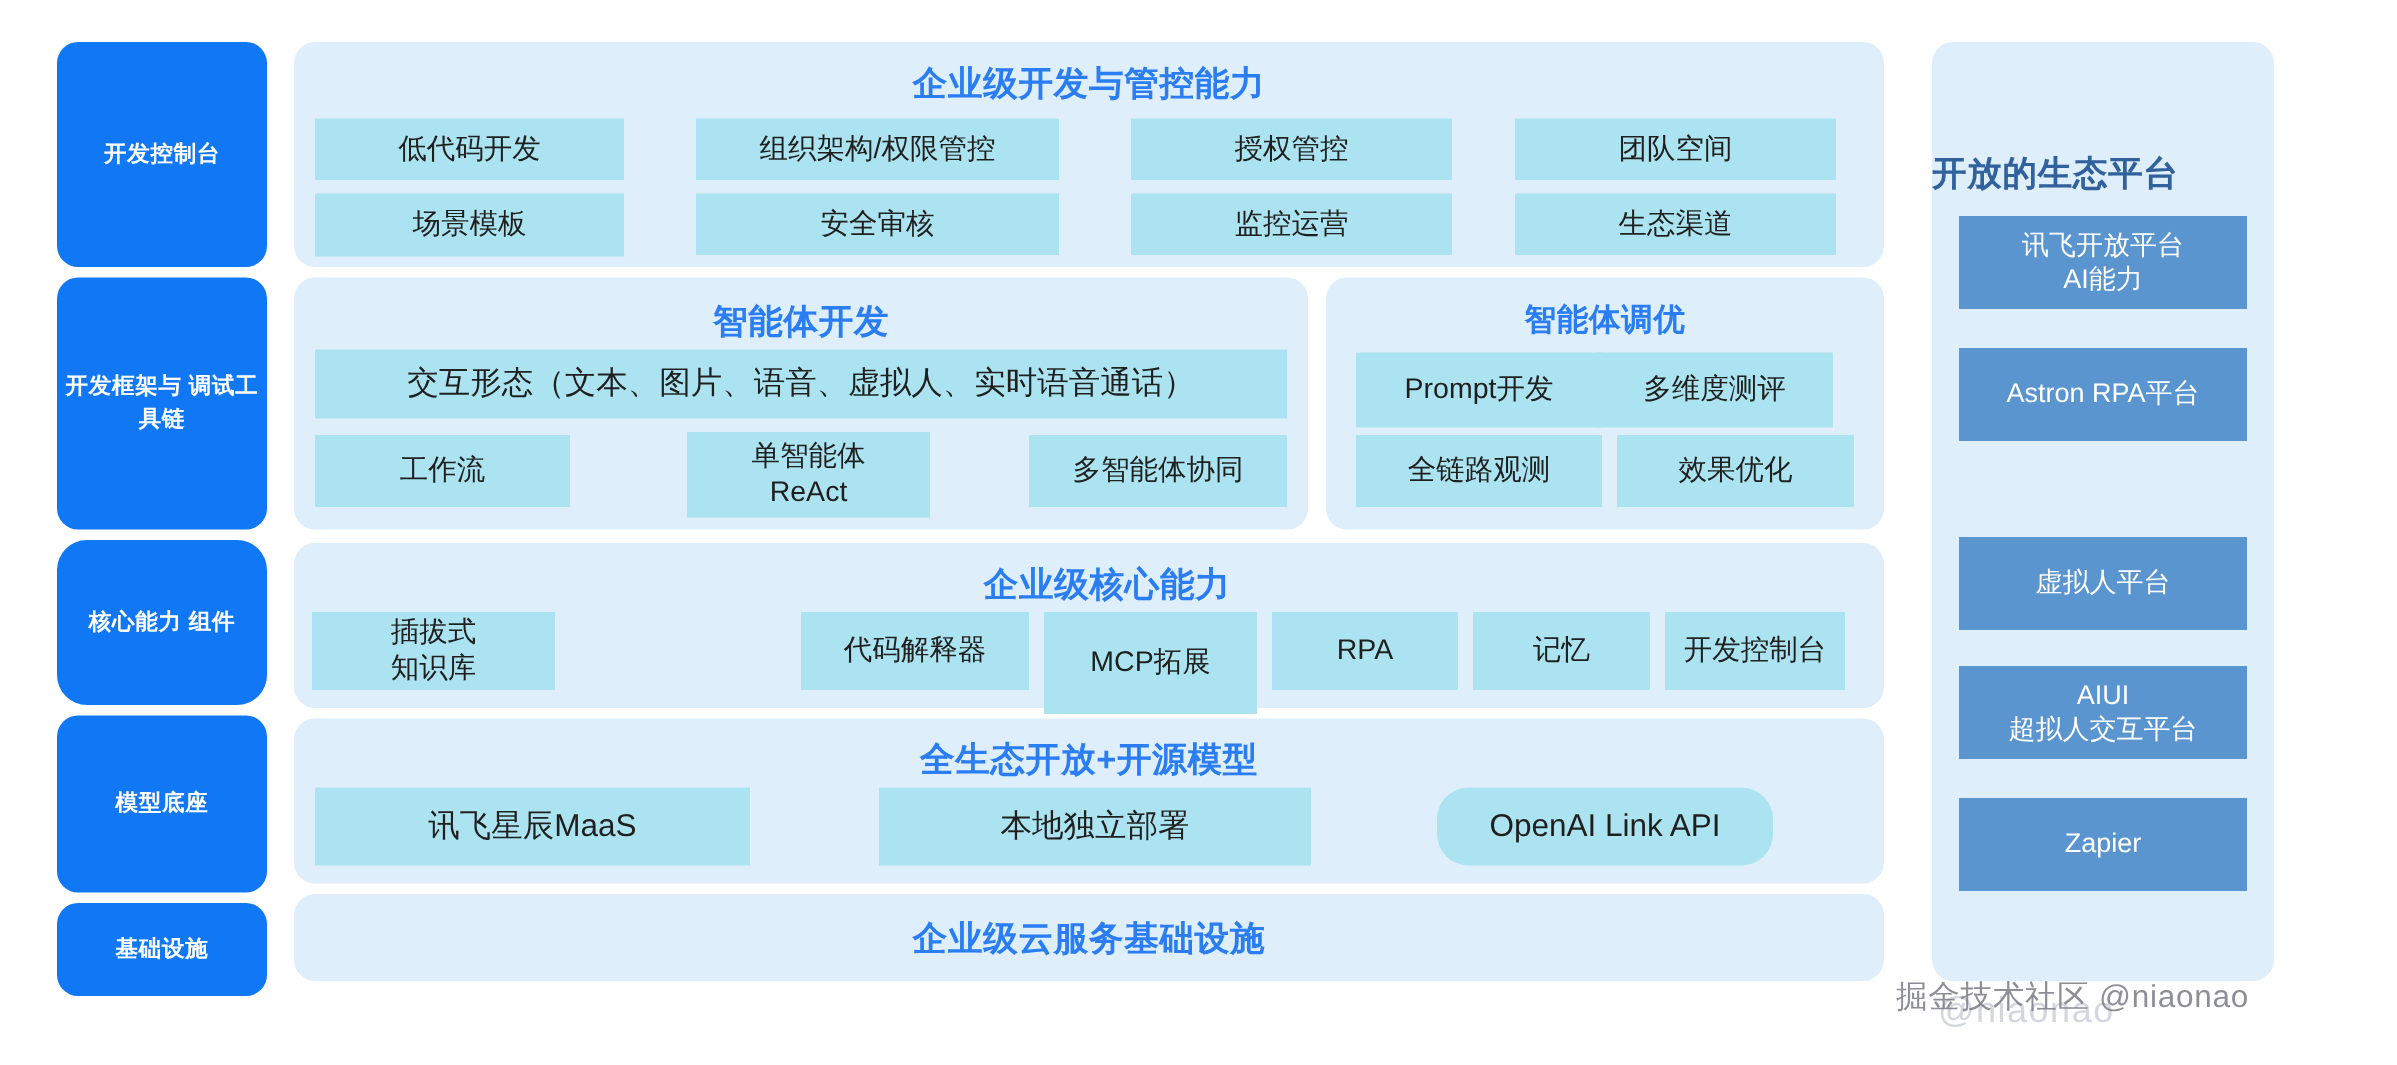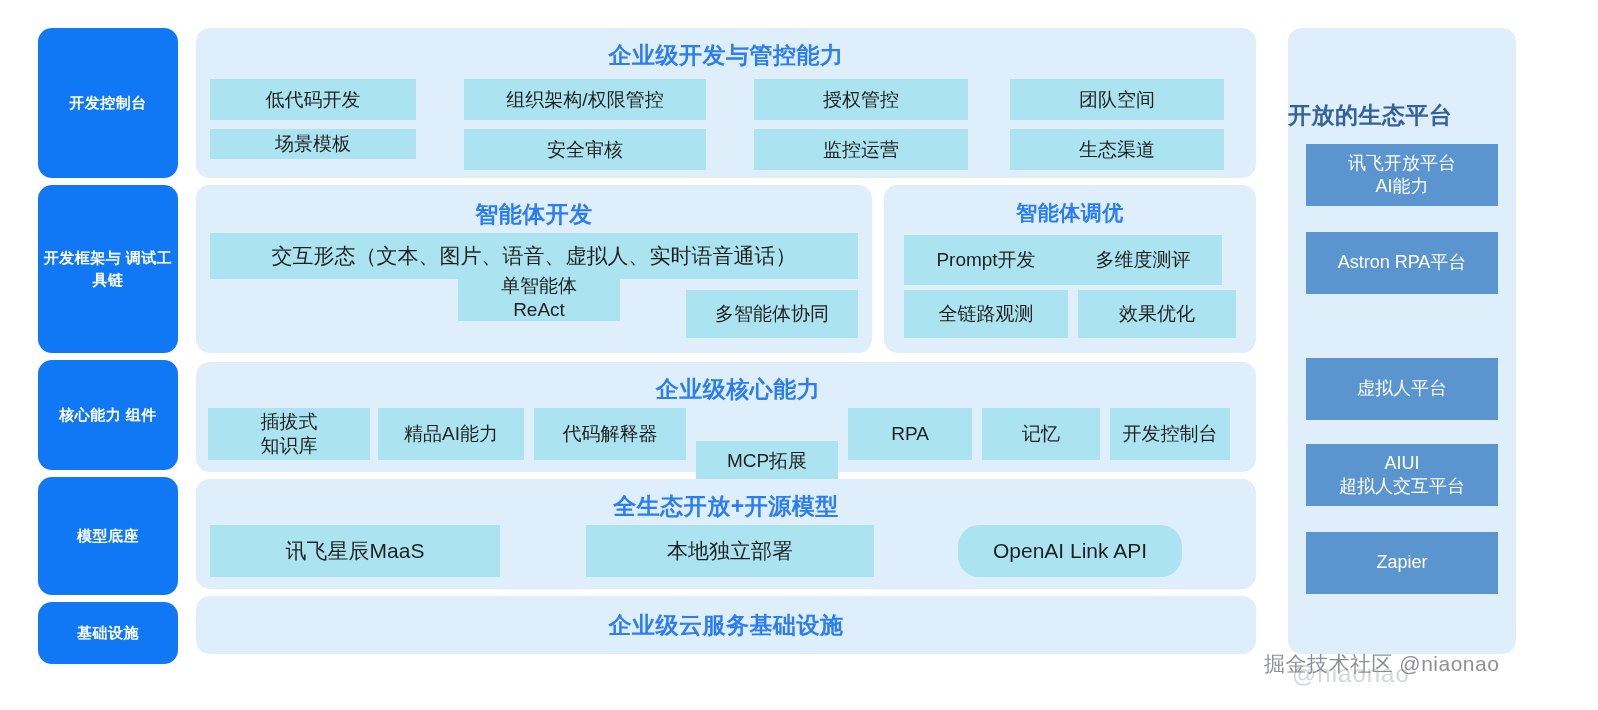--- a/index.html
+++ b/index.html
@@ -88,73 +88,73 @@
 <div id="stage">
 
   <div class="rail">
     <div class="rail-item" style="top:0px;height:150px;">
       <span>开发控制台</span>
     </div>
     <div class="rail-item" style="top:157px;height:168px;">
       <span>开发框架与
 调试工具链</span>
     </div>
-    <div class="rail-item" style="top:332px;height:110px;">
+    <div class="rail-item" style="top:332px;height:110px;border-radius:20px;">
       <span>核心能力
 组件</span>
     </div>
     <div class="rail-item" style="top:449px;height:118px;">
       <span>模型底座</span>
     </div>
     <div class="rail-item" style="top:574px;height:62px;">
       <span>基础设施</span>
     </div>
   </div>
 
   <div class="panel" style="left:196px;top:28px;width:1060px;height:150px;">
     <div class="panel-title" style="top:12px;">企业级开发与管控能力</div>
 
     <div class="chip" style="left:14px;top:51px;width:206px;height:41px;">低代码开发</div>
     <div class="chip" style="left:268px;top:51px;width:242px;height:41px;">组织架构/权限管控</div>
     <div class="chip" style="left:558px;top:51px;width:214px;height:41px;">授权管控</div>
     <div class="chip" style="left:814px;top:51px;width:214px;height:41px;">团队空间</div>
 
-    <div class="chip" style="left:14px;top:101px;width:206px;height:30px;">场景模板</div>
+    <div class="chip" style="left:14px;top:101px;width:206px;height:42px;">场景模板</div>
     <div class="chip" style="left:268px;top:101px;width:242px;height:41px;">安全审核</div>
     <div class="chip" style="left:558px;top:101px;width:214px;height:41px;">监控运营</div>
     <div class="chip" style="left:814px;top:101px;width:214px;height:41px;">生态渠道</div>
   </div>
 
   <div class="panel" style="left:196px;top:185px;width:676px;height:168px;">
     <div class="panel-title" style="top:14px;">智能体开发</div>
 
     <div class="chip wide" style="left:14px;top:48px;width:648px;height:46px;">交互形态（文本、图片、语音、虚拟人、实时语音通话）</div>
 
-    <div class="chip" style="left:262px;top:90px;width:162px;height:46px;">单智能体
+    <div class="chip" style="left:14px;top:105px;width:170px;height:48px;">工作流</div>
+    <div class="chip" style="left:262px;top:103px;width:162px;height:57px;">单智能体
 ReAct</div>
     <div class="chip" style="left:490px;top:105px;width:172px;height:48px;">多智能体协同</div>
   </div>
 
   <div class="panel" style="left:884px;top:185px;width:372px;height:168px;">
     <div class="panel-title small" style="top:14px;">智能体调优</div>
 
     <div class="chip" style="left:20px;top:50px;width:164px;height:50px;">Prompt开发</div>
     <div class="chip" style="left:180px;top:50px;width:158px;height:50px;">多维度测评</div>
     <div class="chip" style="left:20px;top:105px;width:164px;height:48px;">全链路观测</div>
     <div class="chip" style="left:194px;top:105px;width:158px;height:48px;">效果优化</div>
   </div>
 
   <div class="panel" style="left:196px;top:362px;width:1060px;height:110px;">
     <div class="panel-title" style="top:12px;padding-left:24px;">企业级核心能力</div>
 
     <div class="chip" style="left:12px;top:46px;width:162px;height:52px;">插拔式
 知识库</div>
-    <div class="chip" style="left:182px;top:46px;width:146px;height:52px;">精品AI能力</div>
     <div class="chip" style="left:338px;top:46px;width:152px;height:52px;">代码解释器</div>
-    <div class="chip" style="left:500px;top:46px;width:142px;height:40px;margin-top:33px;">MCP拓展</div>
+    <div class="chip" style="left:500px;top:46px;width:142px;height:68px;">MCP拓展</div>
     <div class="chip" style="left:652px;top:46px;width:124px;height:52px;">RPA</div>
     <div class="chip" style="left:786px;top:46px;width:118px;height:52px;">记忆</div>
     <div class="chip" style="left:914px;top:46px;width:120px;height:52px;">开发控制台</div>
   </div>
 
   <div class="panel" style="left:196px;top:479px;width:1060px;height:110px;">
     <div class="panel-title" style="top:12px;">全生态开放+开源模型</div>
 
     <div class="chip wide" style="left:14px;top:46px;width:290px;height:52px;">讯飞星辰MaaS</div>
     <div class="chip wide" style="left:390px;top:46px;width:288px;height:52px;">本地独立部署</div>

